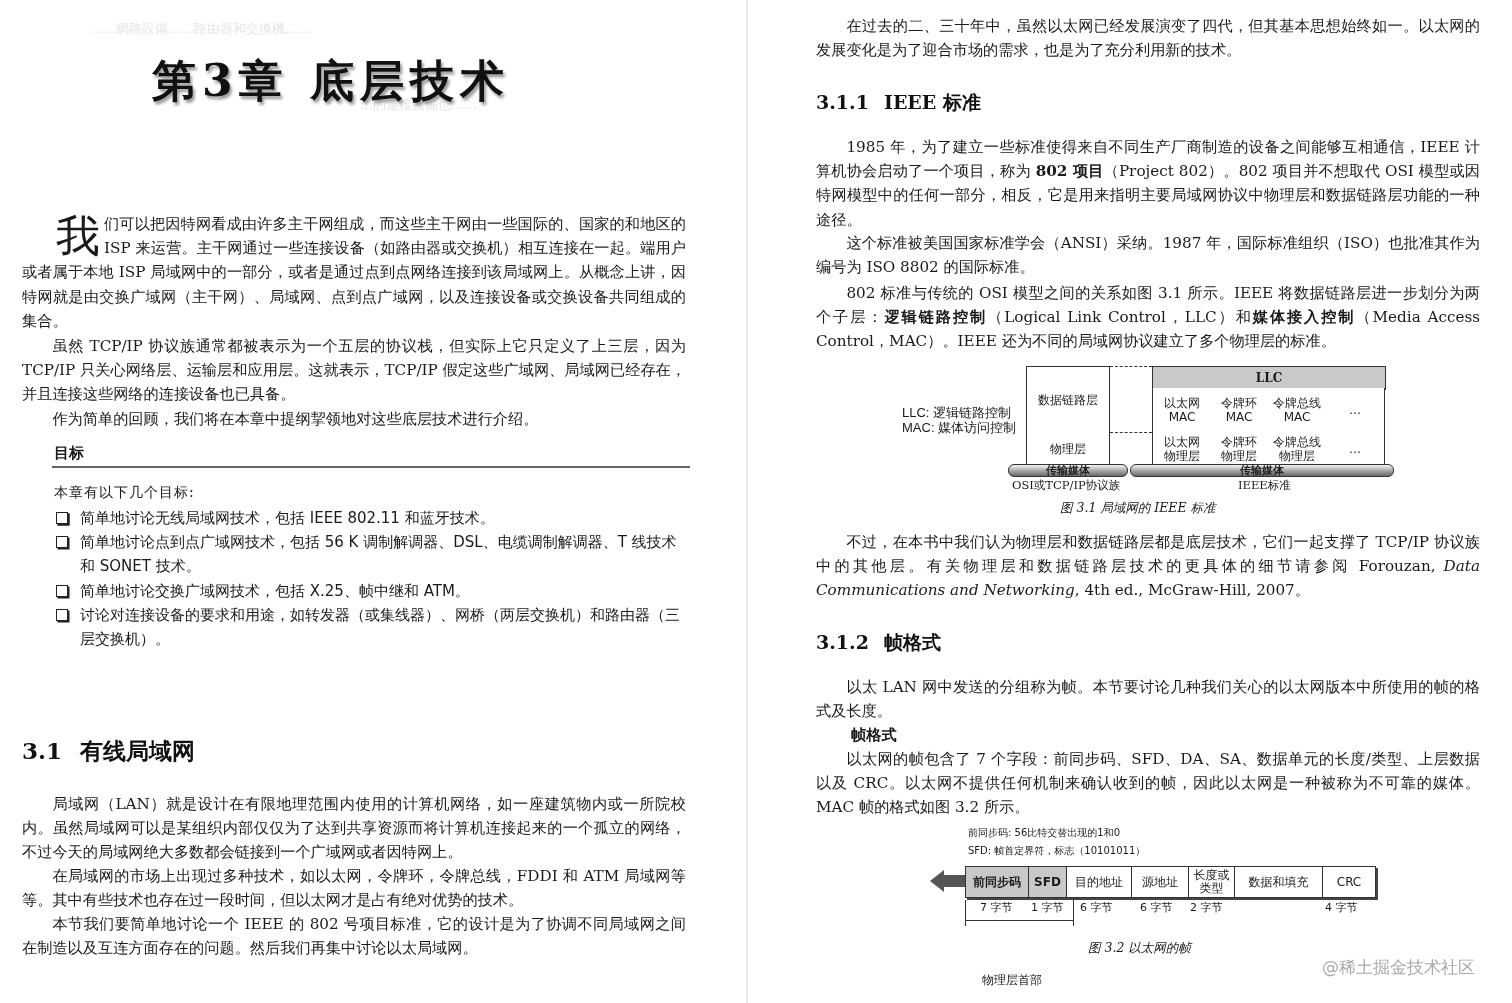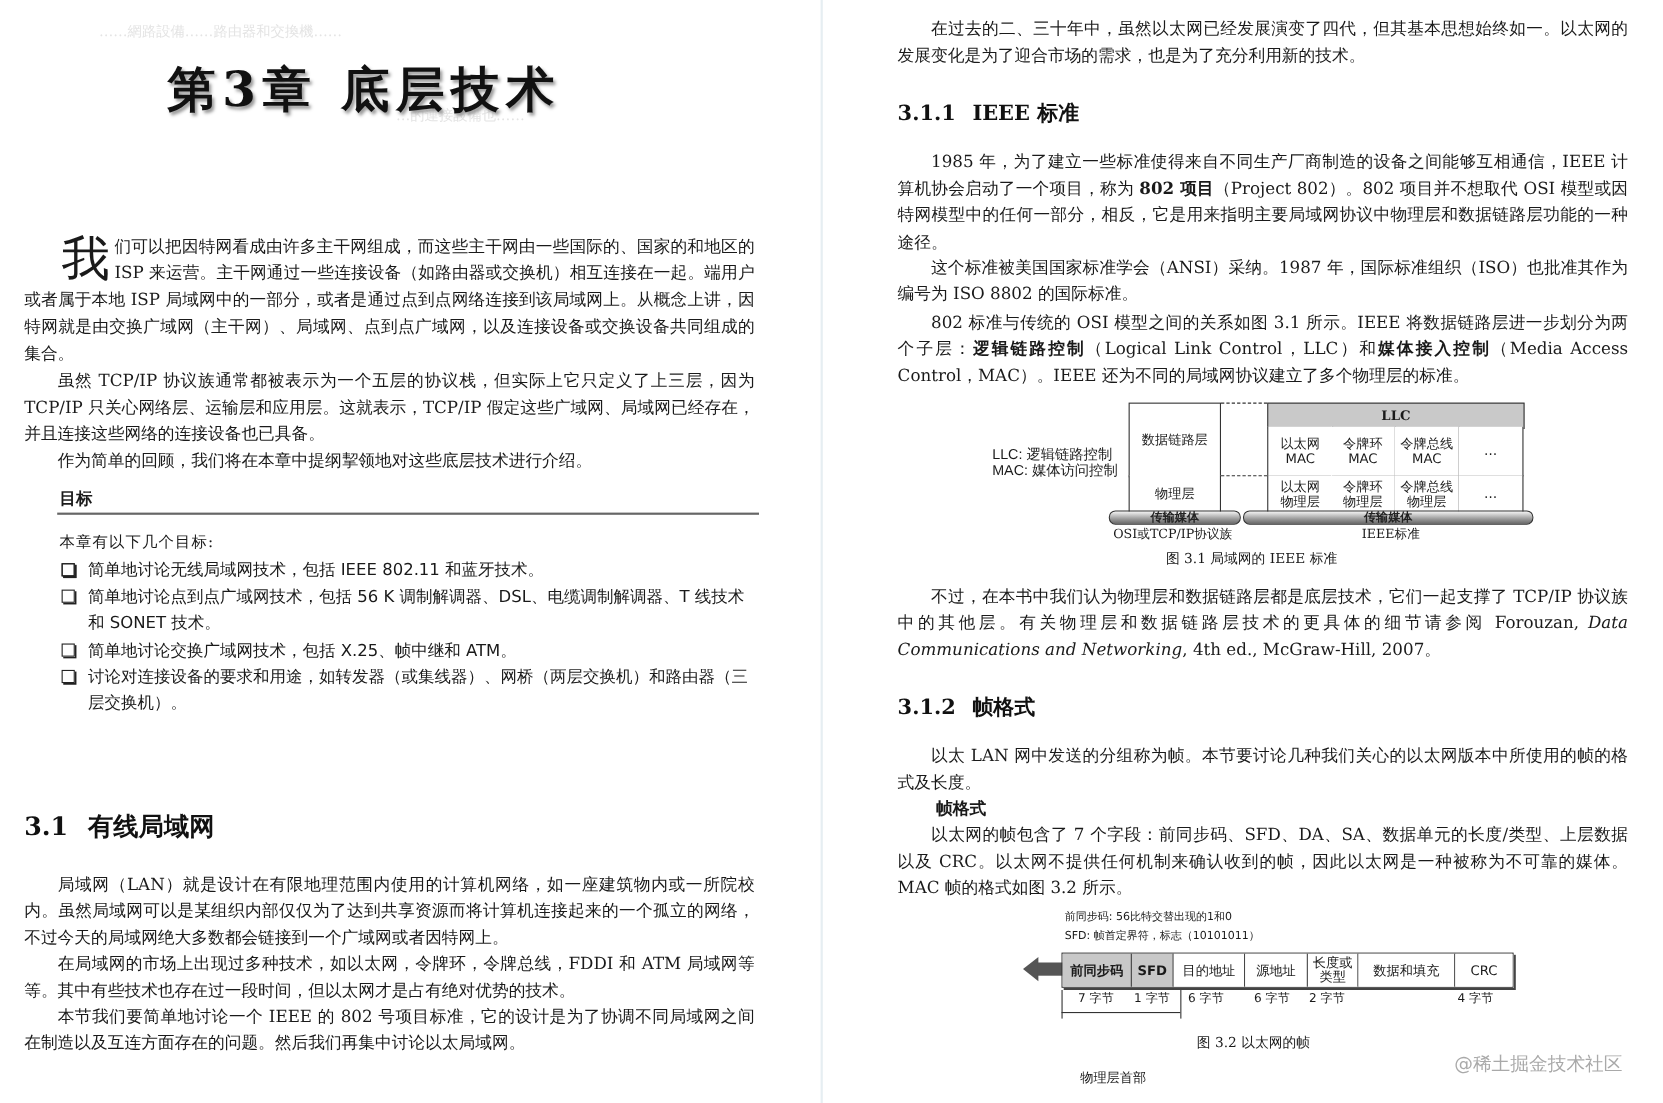--- a/index.html
+++ b/index.html
@@ -52,21 +52,21 @@
   .fig31 { position:absolute; left:890px; top:360px; width:520px; height:160px;
     font-family:"DejaVu Sans","Liberation Sans",sans-serif; font-size:12px; }
   .legend31 { position:absolute; left:12px; top:45px; line-height:15px; font-size:13px; font-family:Liberation Sans, sans-serif; }
   .box { position:absolute; border:1px solid #333; background:#fff; display:flex; align-items:center; justify-content:center; text-align:center; line-height:14px; font-size:12px; }
   .llc { background:#c9c9c9; font-weight:bold; font-family:"DejaVu Serif",serif; }
   .dash { position:absolute; border-top:1.5px dashed #333; height:0; }
   .pipe { position:absolute; height:11px; border-radius:6px; border:1px solid #333;
     background:linear-gradient(#f4f4f4,#9c9c9c 60%,#6a6a6a); display:flex; justify-content:center; align-items:center;
     font-size:11px; font-weight:bold; color:#222; }
   .cap-small { position:absolute; font-size:11.5px; font-family:"DejaVu Serif",serif; }
-  .figcap { position:absolute; font-size:12.5px; font-family:"DejaVu Serif",serif; }
+  .figcap { position:absolute; font-size:12.5px; font-family:"DejaVu Serif",serif;font-style:italic; }
 
   
   .fig32 { position:absolute; left:920px; top:824px; width:460px; height:135px; font-family:"DejaVu Sans","Liberation Sans",sans-serif; }
   .fig32 .note { position:absolute; left:48px; font-size:10px; }
   .frame { position:absolute; left:45px; top:42px; height:30px; display:flex; border:1px solid #333; box-shadow:2px 2px 0 #444; }
   .frame .f { border-right:1px solid #333; display:flex; align-items:center; justify-content:center; font-size:12px; text-align:center; line-height:13px; background:#fff; }
   .frame .f:last-child { border-right:none; }
   .frame .shade { background:#c8c8c8; font-weight:bold; }
   .arrow { position:absolute; left:10px; top:46px; width:0; height:0;
     border-top:11px solid transparent; border-bottom:11px solid transparent; border-right:14px solid #555; }

